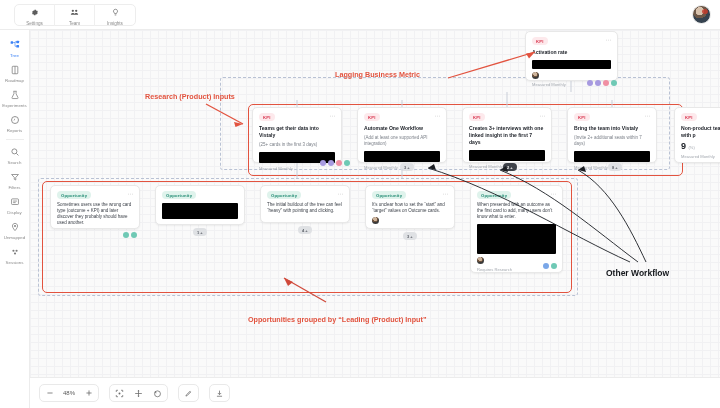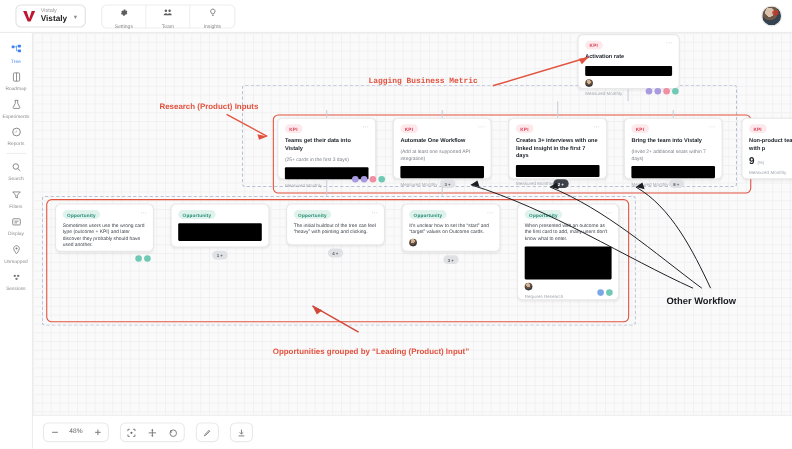--- a/index.html
+++ b/index.html
@@ -143,32 +143,20 @@
   .tool-btn {
     display:flex; align-items:center; justify-content:center;
     min-width:19px; height:18px; font-size:8px; color:#6b6b6b;
   }
   .tool-zoom { font-size:6px; color:#5a5a5a; padding:0 4px; font-weight:normal;}
 </style>
 </head>
 <body>
 
 <div class="topbar">
-  <div class="org-chip">
-    <span class="logo-mark">
-      <svg viewBox="0 0 13 13" width="13" height="13">
-        <path d="M1 2 L4.2 2 L6.5 9 L8.8 2 L12 2 L7.8 11.5 L5.2 11.5 Z" fill="#c0152f"></path>
-      </svg>
-    </span>
-    <span class="org-names">
-      <span class="org-sub">Vistaly</span>
-      <span class="org-main">Vistaly</span>
-    </span>
-    <span class="chev">▾</span>
-  </div>
 
   <div class="nav-group">
     <div class="nav-item">
       <span class="ico">
         <svg viewBox="0 0 16 16" width="9" height="9">
             <path fill="#5d5d5d" d="M8 5.2a2.8 2.8 0 100 5.6 2.8 2.8 0 000-5.6zm0 4.2a1.4 1.4 0 110-2.8 1.4 1.4 0 010 2.8z"></path>
             <path fill="#5d5d5d" d="M14 9.1l-1-.6a5 5 0 000-1l1-.6-1.4-2.4-1 .5a5 5 0 00-.9-.5V3h-2.8v1.5c-.3.1-.6.3-.9.5l-1-.5L3.6 6.9l1 .6a5 5 0 000 1l-1 .6L5 11.5l1-.5c.3.2.6.4.9.5V13h2.8v-1.5c.3-.1.6-.3.9-.5l1 .5L14 9.1z"></path>
           </svg>
       </span>
       <span class="lbl">Settings</span>
@@ -444,21 +432,21 @@
     <path d="M254 248 L258 256 L263 252 Z" fill="#d0493a"></path>
 
     <path d="M600 232 C 540 205, 470 160, 398 138" stroke="#1a1d22" stroke-width="0.9" fill="none"></path>
     <path d="M398 138 L406 140 L404 134 Z" fill="#1a1d22"></path>
     <path d="M608 232 C 565 200, 520 160, 470 140" stroke="#1a1d22" stroke-width="0.9" fill="none"></path>
     <path d="M470 140 L478 142 L476 136 Z" fill="#1a1d22"></path>
     <path d="M616 232 C 600 198, 580 158, 548 140" stroke="#1a1d22" stroke-width="0.9" fill="none"></path>
     <path d="M548 140 L556 142 L554 136 Z" fill="#1a1d22"></path>
   </svg>
 
-  <div class="anno" style="left:305px; top:40px;font-family:Liberation Mono, monospace;">Lagging Business Metric</div>
+  <div class="anno" style="left:305px; top:40px;">Lagging Business Metric</div>
   <div class="anno" style="left:115px; top:62px;">Research (Product) Inputs</div>
   <div class="anno" style="left:218px; top:285px;">Opportunities grouped by “Leading (Product) Input”</div>
   <div class="anno dark" style="left:576px; top:238px;">Other Workflow</div>
 
 </div>
 
 <div class="bottombar">
   <div class="tool-group">
     <div class="tool-btn">
       <svg viewBox="0 0 14 14" width="8" height="8">

